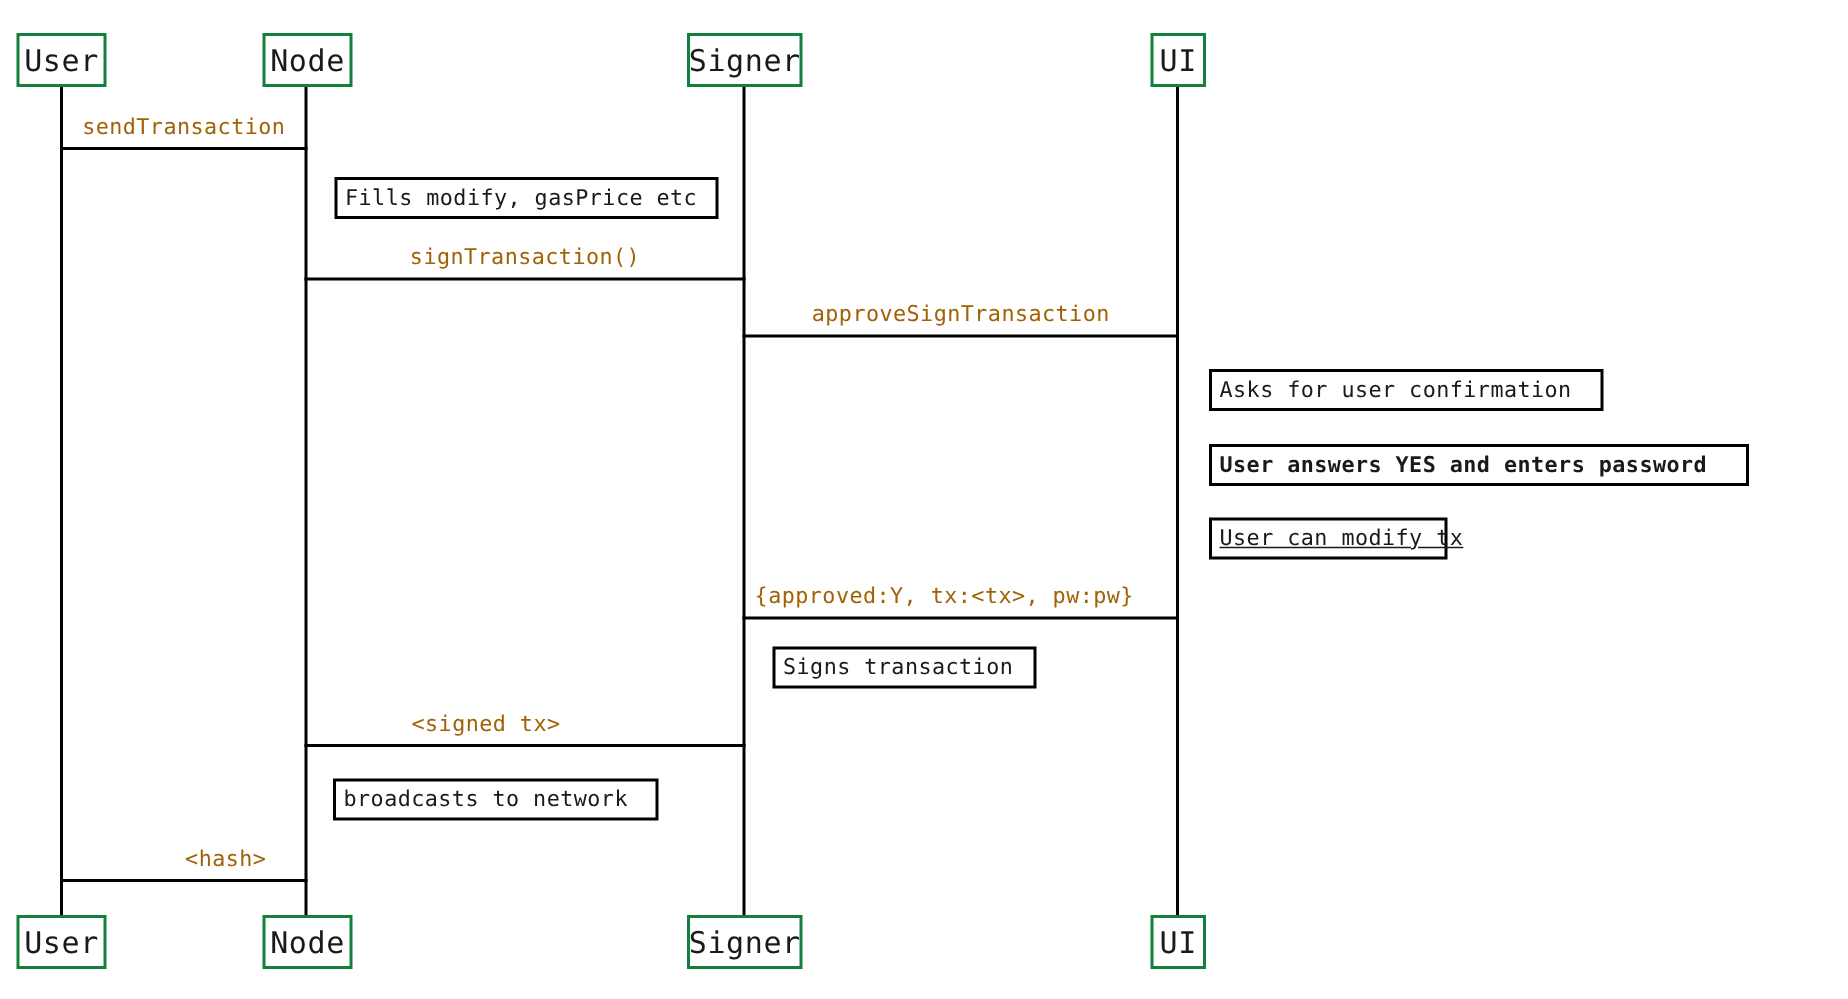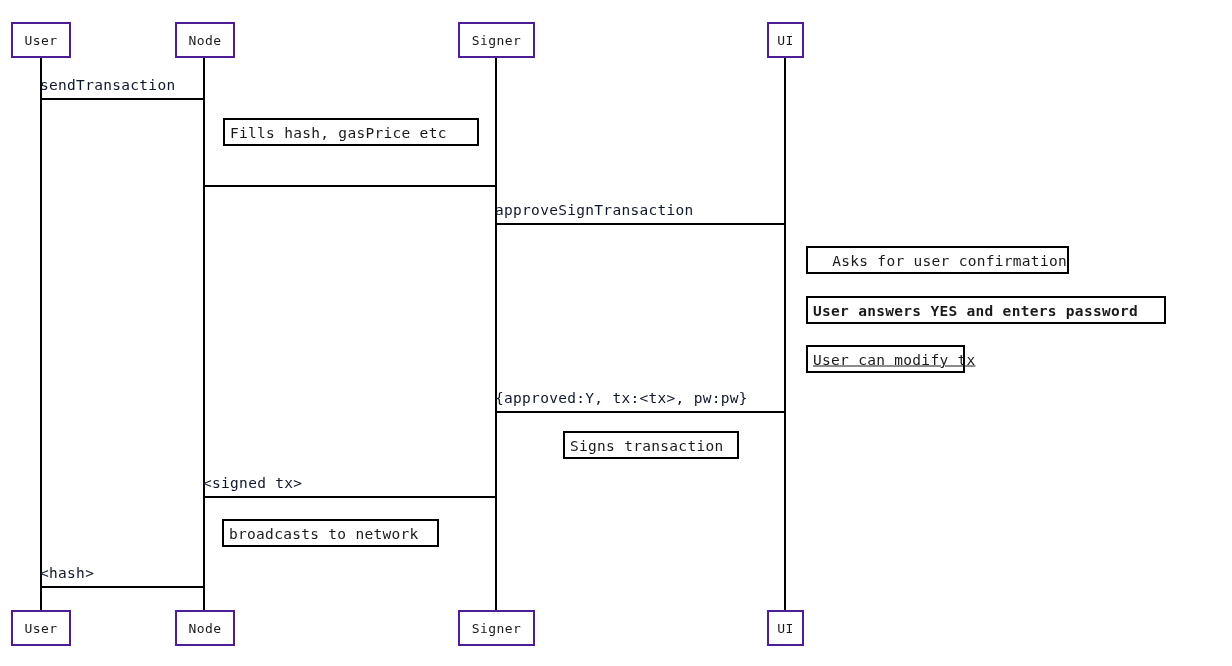--- a/index.html
+++ b/index.html
@@ -14,26 +14,26 @@
     height: 666px;
     background: #ffffff;
     font-family: "DejaVu Sans Mono", "Liberation Mono", monospace;
     overflow: hidden;
   }
 
   
   .actor-box {
     position: absolute;
     box-sizing: border-box;
-    border: 2px solid #4c1d95;
+    border: 2px solid #15803d;
     background: #ffffff;
     display: flex;
     align-items: center;
     justify-content: center;
-    font-size: 13px;
+    font-size: 20px;
     color: #1a1a1a;
     letter-spacing: 0.4px;
     white-space: nowrap;
     z-index: 4;
   }
 
   
   .lifeline {
     position: absolute;
     width: 2px;
@@ -44,24 +44,25 @@
   
   .msg-line {
     position: absolute;
     height: 2px;
     background: #000000;
     z-index: 2;
   }
   .msg-label {
     position: absolute;
     font-size: 14.5px;
-    color: #0f172a;
+    color: #a16207;
     white-space: nowrap;
     letter-spacing: 0.3px;
     z-index: 3;
+    text-align: center;
   }
 
   
   .note-box {
     position: absolute;
     box-sizing: border-box;
     border: 2px solid #000000;
     background: #ffffff;
     font-size: 14.5px;
     color: #1a1a1a;
@@ -112,50 +113,51 @@
     <span>Signer</span>
   </div>
   <div class="actor-box" style="left:767px; top:610px; width:37px; height:36px;">
     <span>UI</span>
   </div>
 
   <div class="msg-line" style="left:40px;  top:98px;  width:165px;"></div>
   <div class="msg-label" style="left:40px;  top:77px;  width:165px;">sendTransaction</div>
 
   <div class="msg-line" style="left:203px; top:185px; width:294px;"></div>
+  <div class="msg-label" style="left:203px; top:164px; width:294px;">signTransaction()</div>
 
   <div class="msg-line" style="left:495px; top:223px; width:291px;"></div>
   <div class="msg-label" style="left:495px; top:202px; width:291px;">approveSignTransaction</div>
 
   <div class="msg-line" style="left:495px; top:411px; width:291px;"></div>
   <div class="msg-label" style="left:495px; top:390px; width:269px;">{approved:Y, tx:&lt;tx&gt;, pw:pw}</div>
 
   <div class="msg-line" style="left:203px; top:496px; width:294px;"></div>
   <div class="msg-label" style="left:203px; top:475px; width:242px;">&lt;signed tx&gt;</div>
 
   <div class="msg-line" style="left:40px;  top:586px; width:165px;"></div>
-  <div class="msg-label" style="left:40px;  top:565px; width:165px;">&lt;hash&gt;</div>
+  <div class="msg-label" style="left:40px;  top:565px; width:165px;padding-left:28px;">&lt;hash&gt;</div>
 
   <div class="note-box" style="left:223px; top:118px; width:256px; height:28px;">
-    <span class="note-text">Fills hash, gasPrice etc</span>
+    <span class="note-text">Fills modify, gasPrice etc</span>
   </div>
 
-  <div class="note-box" style="left:806px; top:246px; width:263px; height:28px;justify-content:flex-end;">
+  <div class="note-box" style="left:806px; top:246px; width:263px; height:28px;">
     <span class="note-text">Asks for user confirmation</span>
   </div>
 
   <div class="note-box" style="left:806px; top:296px; width:360px; height:28px;font-weight:bold;">
     <span class="note-text">User answers YES and enters password</span>
   </div>
 
   <div class="note-box" style="left:806px; top:345px; width:159px; height:28px;text-decoration:underline;">
     <span class="note-text">User can modify tx</span>
   </div>
 
-  <div class="note-box" style="left:515px; top:431px; width:176px; height:28px;margin-left:48px;">
+  <div class="note-box" style="left:515px; top:431px; width:176px; height:28px;">
     <span class="note-text">Signs transaction</span>
   </div>
 
   <div class="note-box" style="left:222px; top:519px; width:217px; height:28px;">
     <span class="note-text">broadcasts to network</span>
   </div>
 
 </div>
 
 </body></html>

